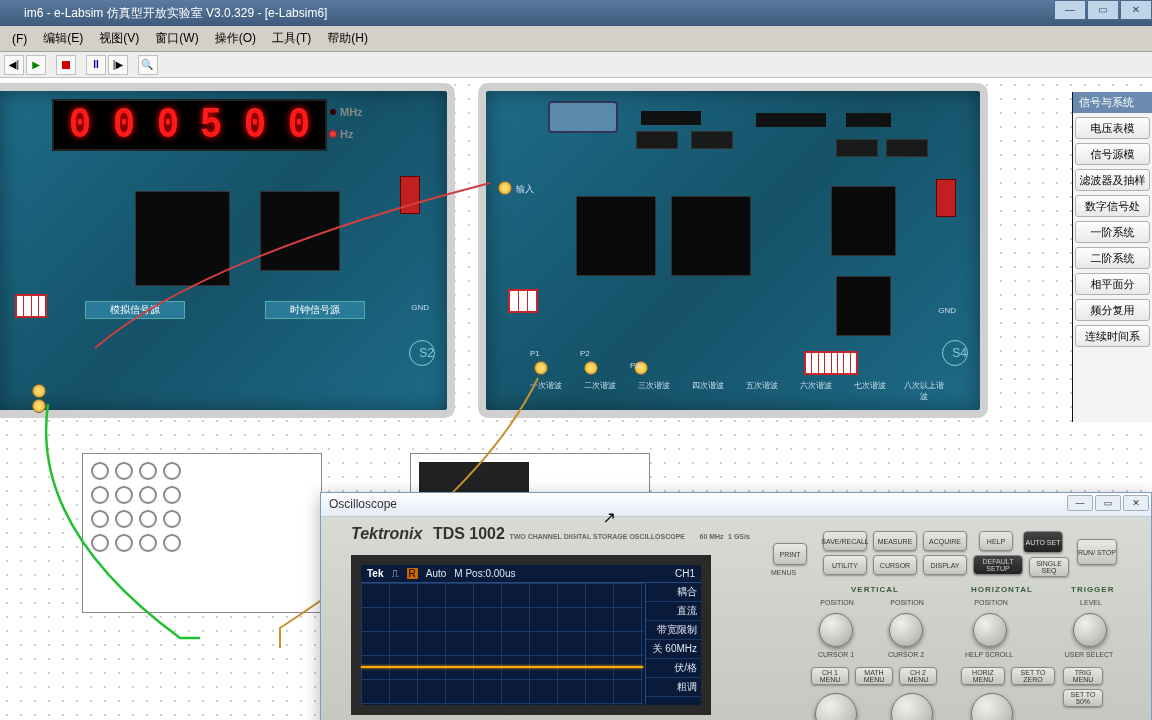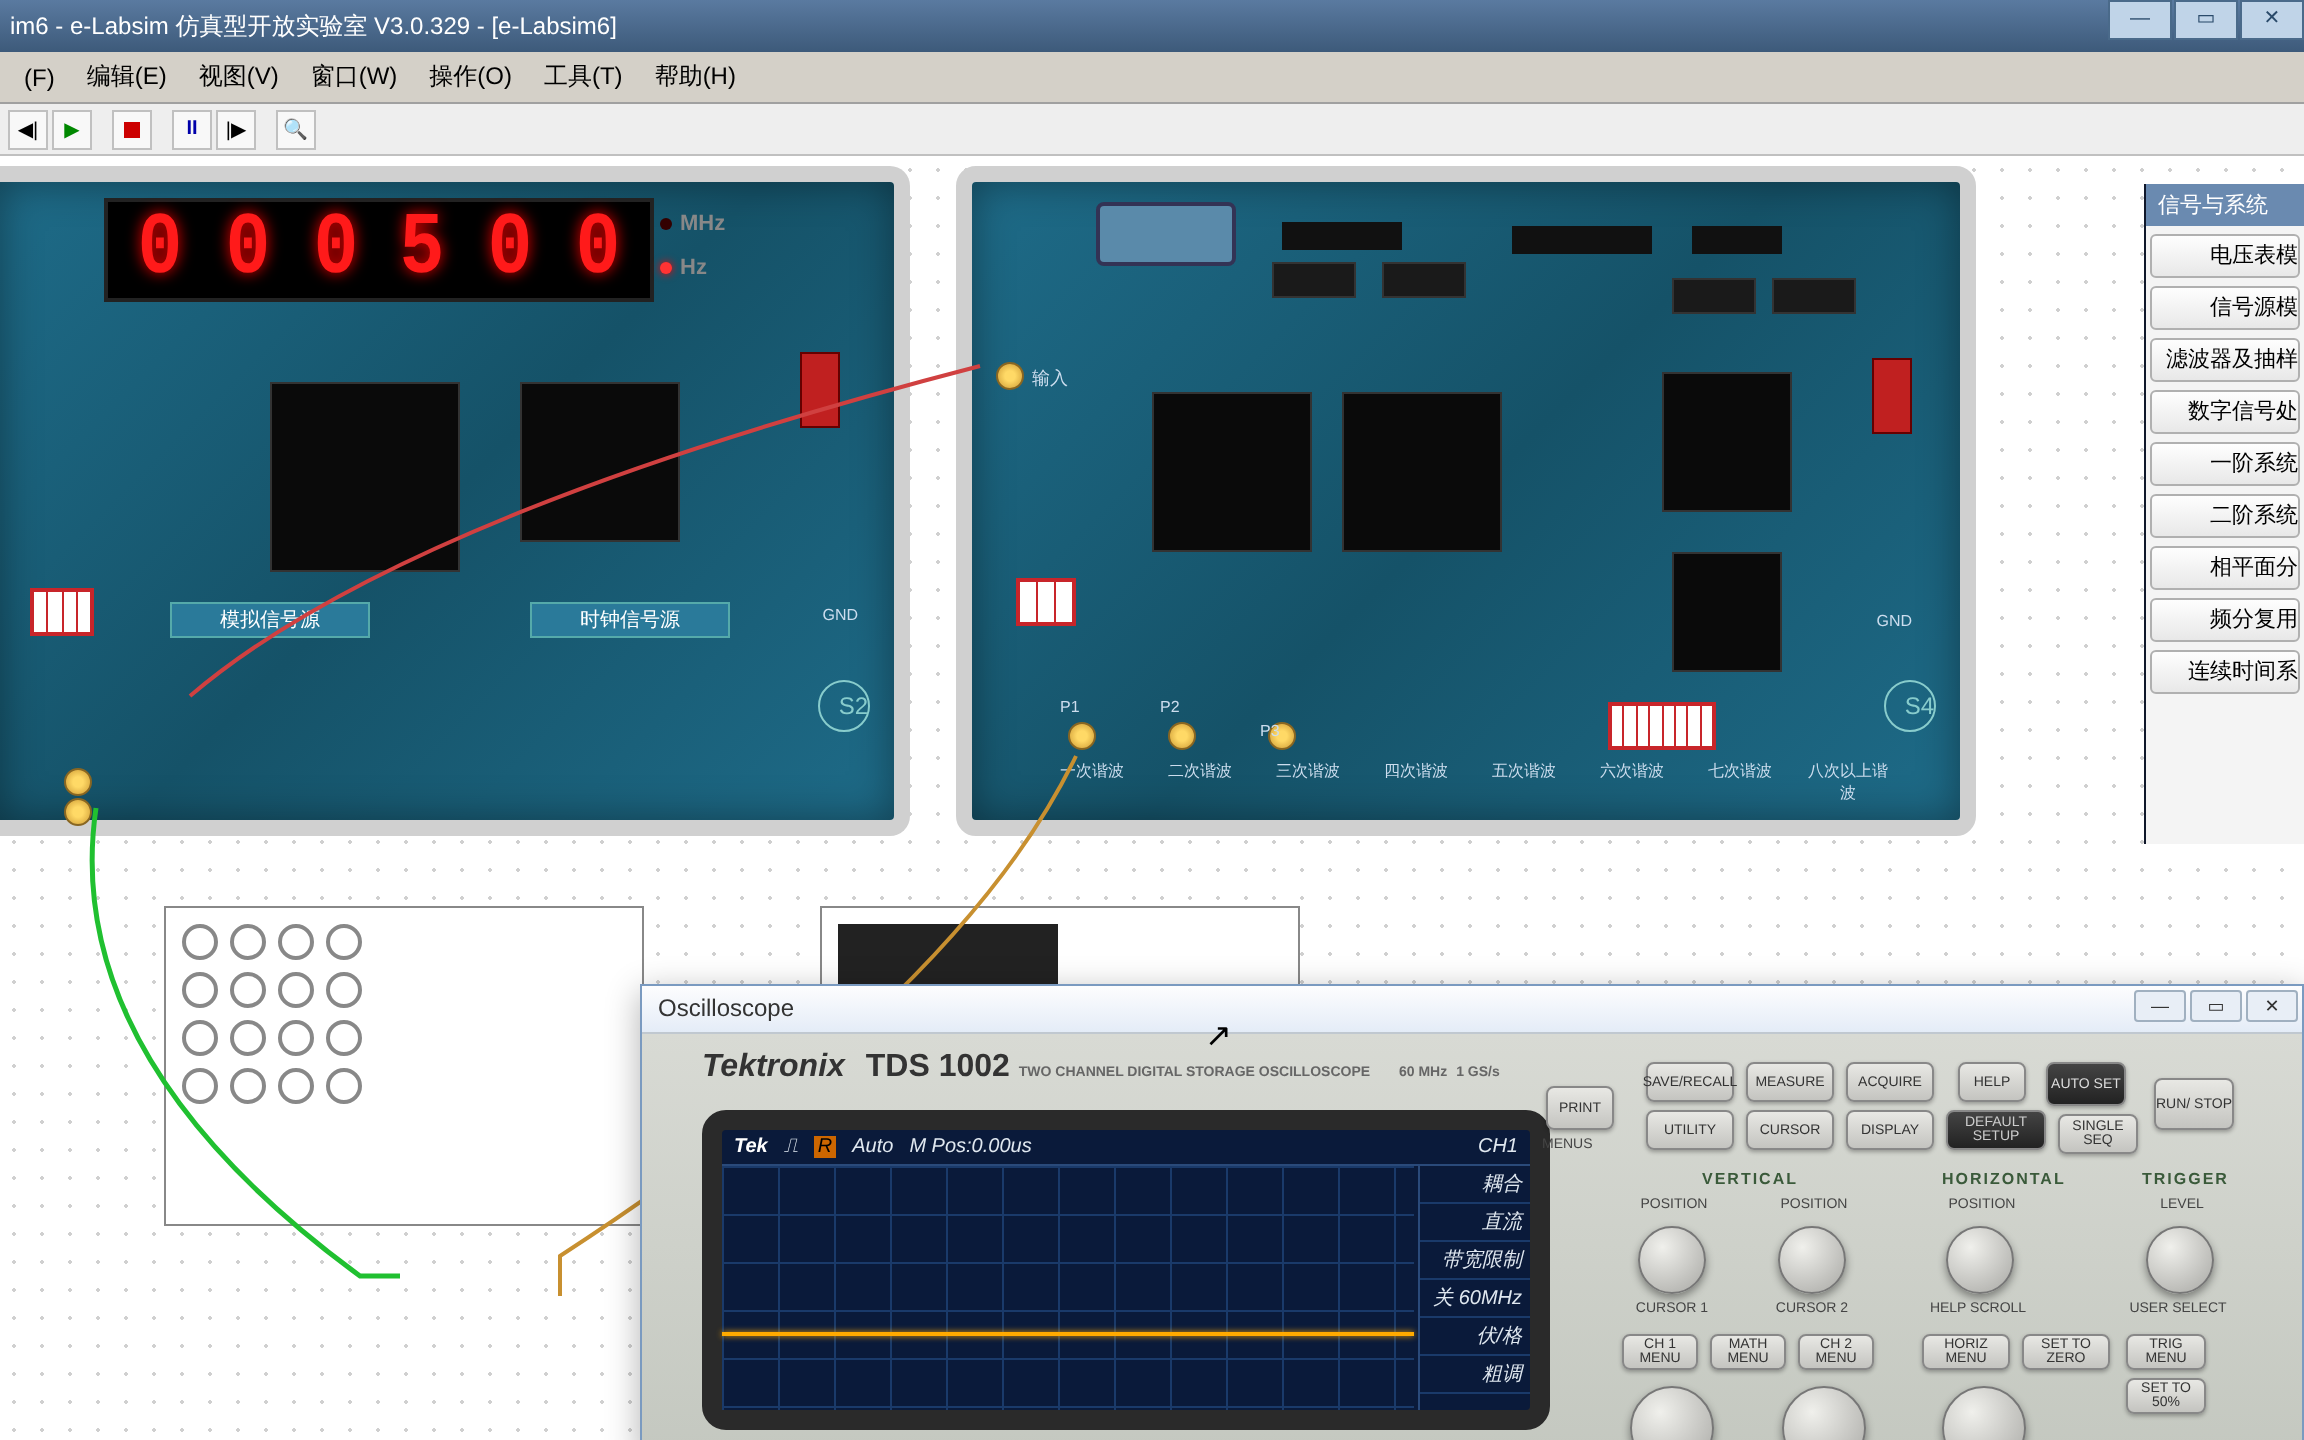--- a/index.html
+++ b/index.html
@@ -1,19 +1,19 @@
 <!DOCTYPE html>
 <html><head>
 <meta charset="utf-8">
 <style>
 * { margin:0; padding:0; box-sizing:border-box; font-family:"Microsoft YaHei",SimSun,sans-serif; }
 body { width:1152px; height:720px; overflow:hidden; background:#fff; position:relative; }
 
 
-.titlebar { height:26px; background:linear-gradient(180deg,#5a7aa0 0%,#3d5a7a 100%); color:#fff; font-size:12px; padding:5px 5px; display:flex; align-items:center; }
+.titlebar { height:26px; background:linear-gradient(180deg,#5a7aa0 0%,#3d5a7a 100%); color:#fff; font-size:12px; padding:5px 24px; display:flex; align-items:center; }
 .window-controls { position:absolute; right:0; top:0; display:flex; }
 .window-controls div { width:32px; height:20px; background:#c0d4e8; margin-left:1px; border:1px solid #4a6a8a; font-size:10px; text-align:center; line-height:18px; color:#2a4a6a; }
 
 
 .menubar { height:26px; background:#d4d0c8; border-bottom:1px solid #a0a0a0; display:flex; align-items:center; padding:0 4px; font-size:12px; }
 .menubar span { padding:3px 8px; cursor:default; }
 
 
 .toolbar { height:26px; background:#eeeeee; border-bottom:1px solid #c0c0c0; display:flex; align-items:center; padding:0 4px; gap:2px; }
 .tb-btn { width:20px; height:20px; border:1px solid #c0c0c0; background:#f8f8f8; display:flex; align-items:center; justify-content:center; font-size:10px; }
@@ -73,33 +73,33 @@
 
 .panel-box { position:absolute; border:1px solid #888; background:#fff; padding:8px; }
 .panel-screen { background:#000; width:105px; height:80px; display:flex; align-items:center; justify-content:center; color:#ddd; font-style:italic; font-size:14px; }
 .panel-btns { display:grid; grid-template-columns:repeat(4,18px); grid-template-rows:repeat(4,18px); gap:6px; }
 .panel-btns div { border:2px solid #888; border-radius:50%; }
 .probe-label { font-size:15px; font-weight:bold; text-align:center; }
 
 
 .side-panel { position:absolute; right:0; top:92px; width:80px; height:330px; background:#f4f4f4; border-left:1px solid #0f172a; }
 .side-title { background:#6a8ab0; color:#fff; font-size:11px; padding:3px 6px; }
-.side-btn { margin:4px 2px; height:22px; border:1px solid #b0b0b0; background:linear-gradient(180deg,#fefefe,#e8e8e8); font-size:11px; text-align:right; line-height:20px; overflow:hidden; white-space:nowrap; border-radius:3px; }
+.side-btn { margin:4px 2px; height:22px; border:1px solid #b0b0b0; background:linear-gradient(180deg,#fefefe,#e8e8e8); font-size:11px; text-align:center; line-height:20px; overflow:hidden; white-space:nowrap; border-radius:3px; }
 
 
 .osc-window { position:absolute; left:320px; top:492px; right:0; border:1px solid #7a9ac0; background:#eaeef4; box-shadow:0 4px 16px rgba(0,0,0,.3); }
 .osc-titlebar { height:24px; background:linear-gradient(180deg,#fdfdfe,#e4ecf7); font-size:12px; padding:4px 8px; color:#333; border-bottom:1px solid #c0c8d0; position:relative; }
 .osc-titlebar .wc { position:absolute; right:2px; top:2px; display:flex; gap:2px; }
 .osc-titlebar .wc div { width:26px; height:16px; border:1px solid #a0b0c0; background:#e8eef6; font-size:9px; text-align:center; line-height:14px; border-radius:2px; }
 .osc-body { height:210px; background:linear-gradient(180deg,#d8dad4 0%,#c4c8c0 100%); display:flex; position:relative; padding:8px 10px; }
 .osc-brand { position:absolute; left:30px; top:8px; font-size:16px; font-weight:bold; font-style:italic; color:#333; }
 .osc-brand .model { font-weight:bold; font-style:normal; margin-left:6px; }
 .osc-brand .sub { font-size:7px; font-style:normal; color:#666; }
 
-.osc-screen { position:absolute; left:30px; top:38px; width:424px; height:160px; background:#0a1a3a; border:10px solid #2a2a2a; border-radius:12px; color:#e0e8f0; font-size:11px; font-family:"Courier New",monospace;font-style:italic; }
+.osc-screen { position:absolute; left:30px; top:38px; width:360px; height:160px; background:#0a1a3a; border:10px solid #2a2a2a; border-radius:0; color:#e0e8f0; font-size:11px; font-family:"Courier New",monospace; }
 .osc-screen-top { height:18px; display:flex; align-items:center; gap:8px; padding:0 6px; border-bottom:1px solid #2a4a7a; font-size:10px; }
 .osc-screen-top .tek { color:#fff; font-weight:bold; }
 .osc-screen-top .r { background:#cc6600; color:#000; padding:0 2px; }
 .osc-grid { position:absolute; left:0; top:18px; right:58px; bottom:0; background-image:linear-gradient(#1a3a6a 1px,transparent 1px),linear-gradient(90deg,#1a3a6a 1px,transparent 1px); background-size:28px 24px; }
 .osc-trace { position:absolute; left:0; right:0; top:68%; height:2px; background:#ffaa00; box-shadow:0 0 3px #ffaa00; }
 .osc-side { position:absolute; right:0; top:18px; width:56px; bottom:0; border-left:1px solid #2a4a7a; font-size:10px; }
 .osc-side div { padding:2px 4px; text-align:right; border-bottom:1px solid #1a3a6a; }
 
 
 .scope-ctrls { position:absolute; left:440px; top:6px; right:8px; bottom:6px;text-decoration:underline; }

